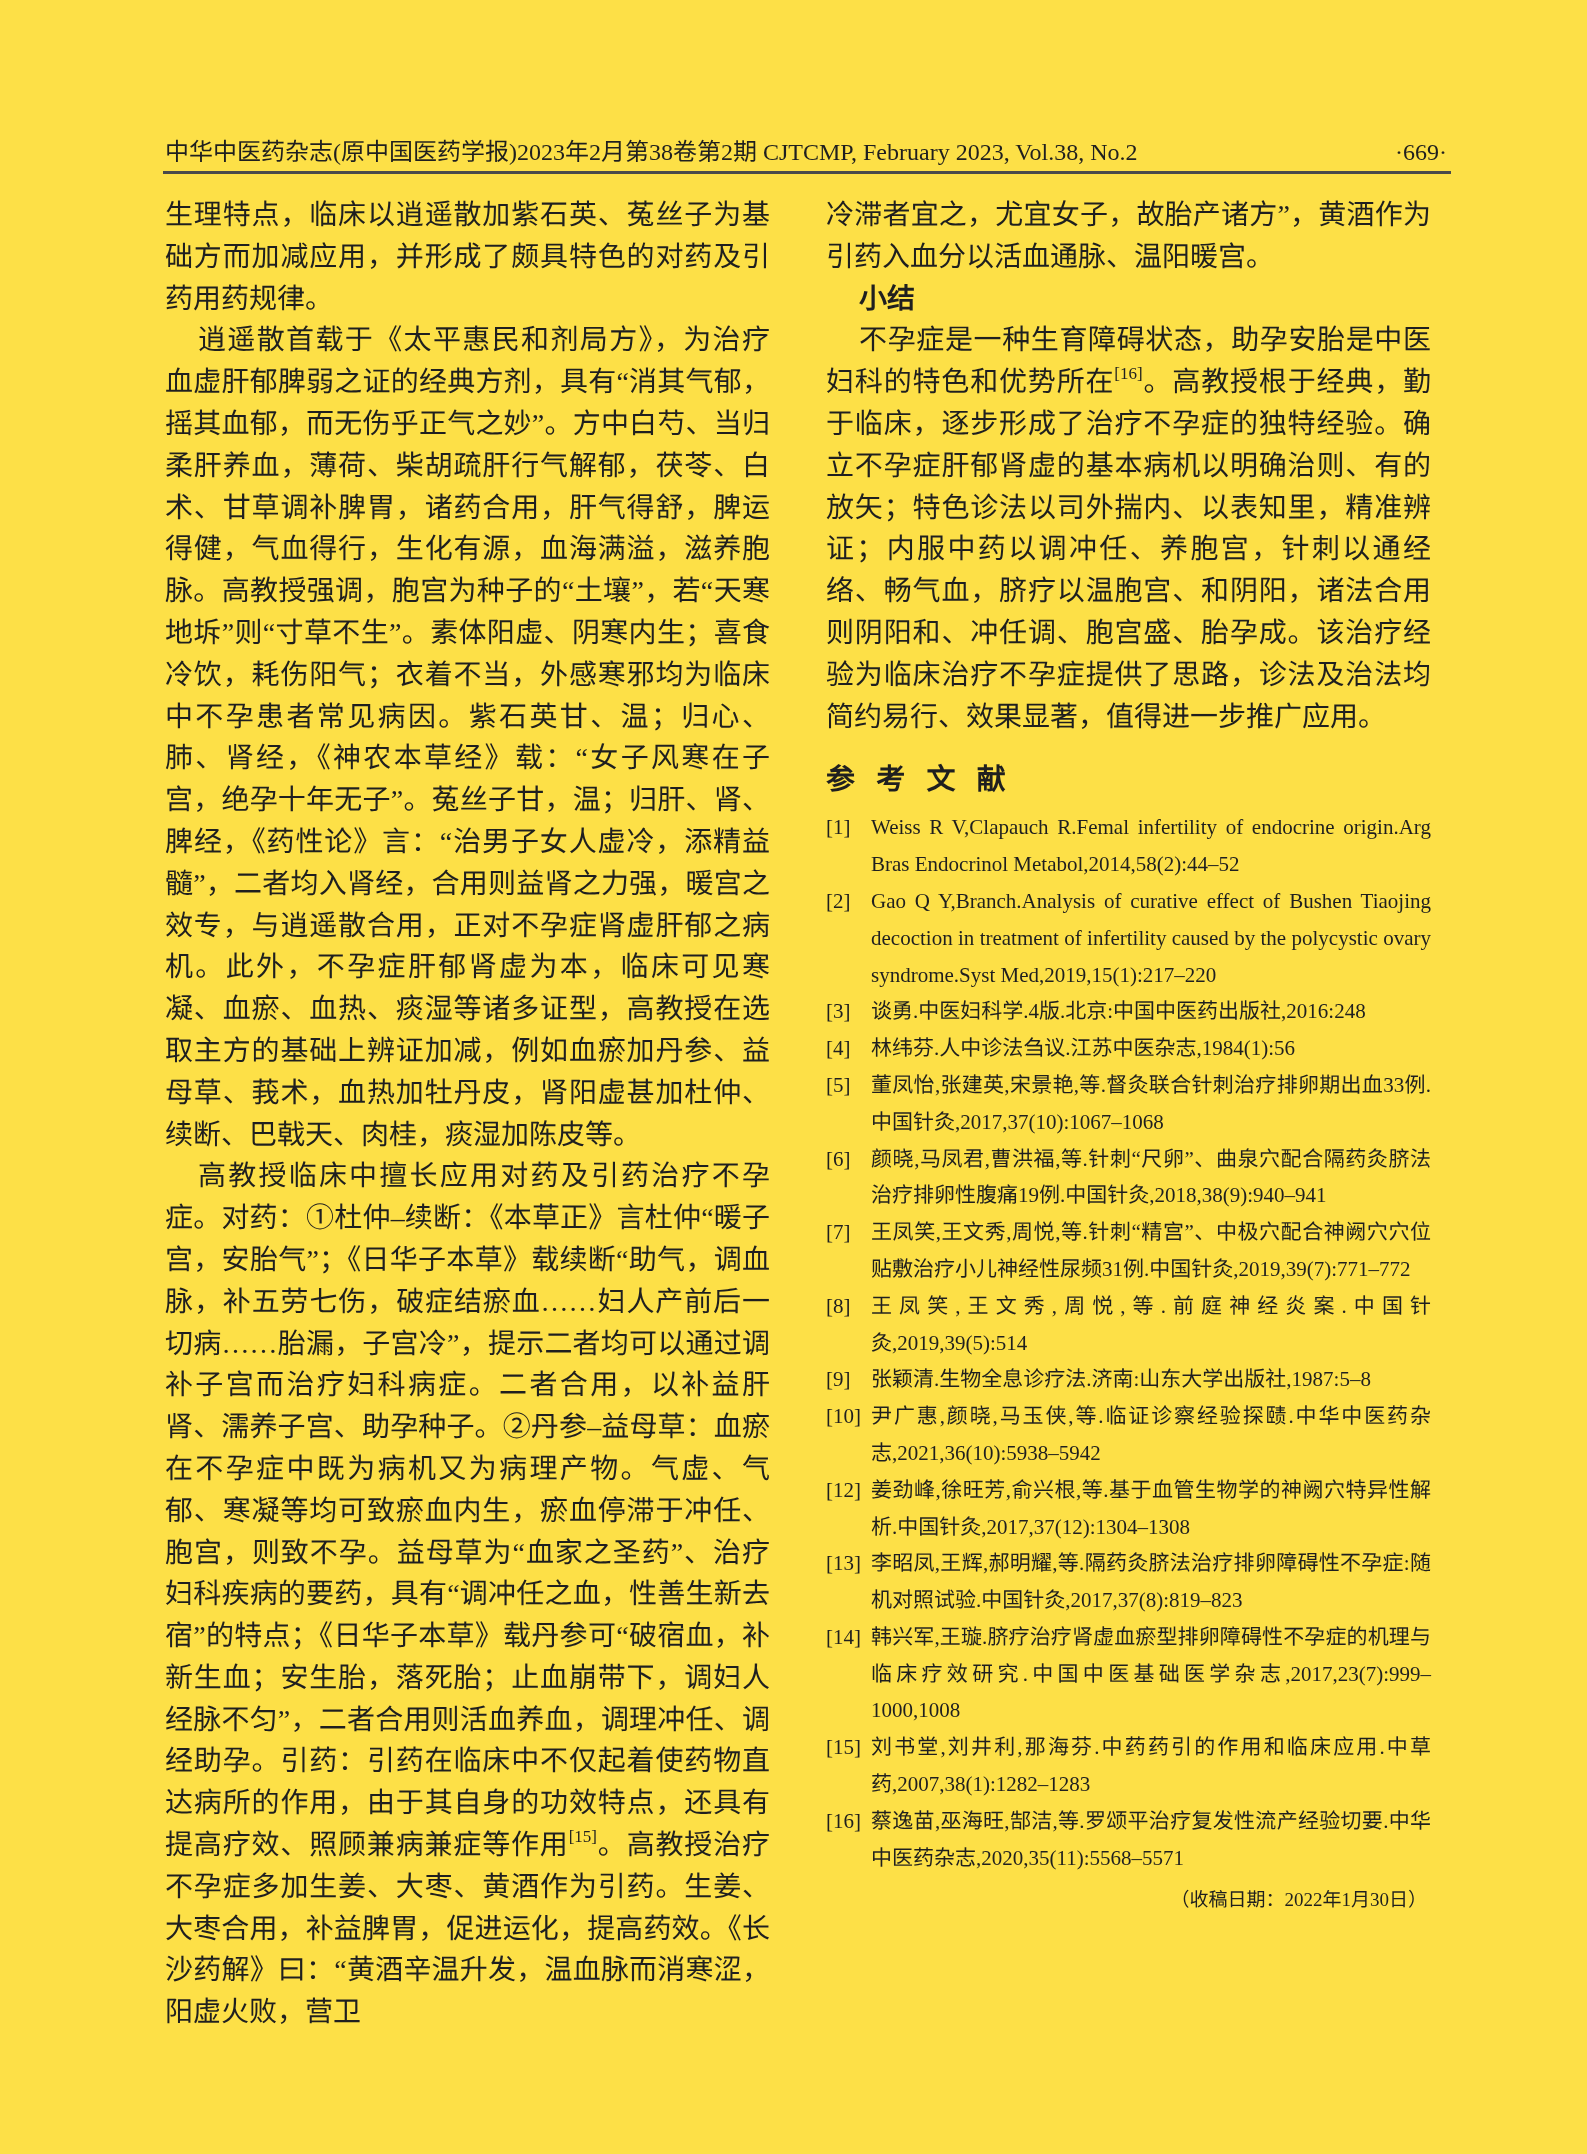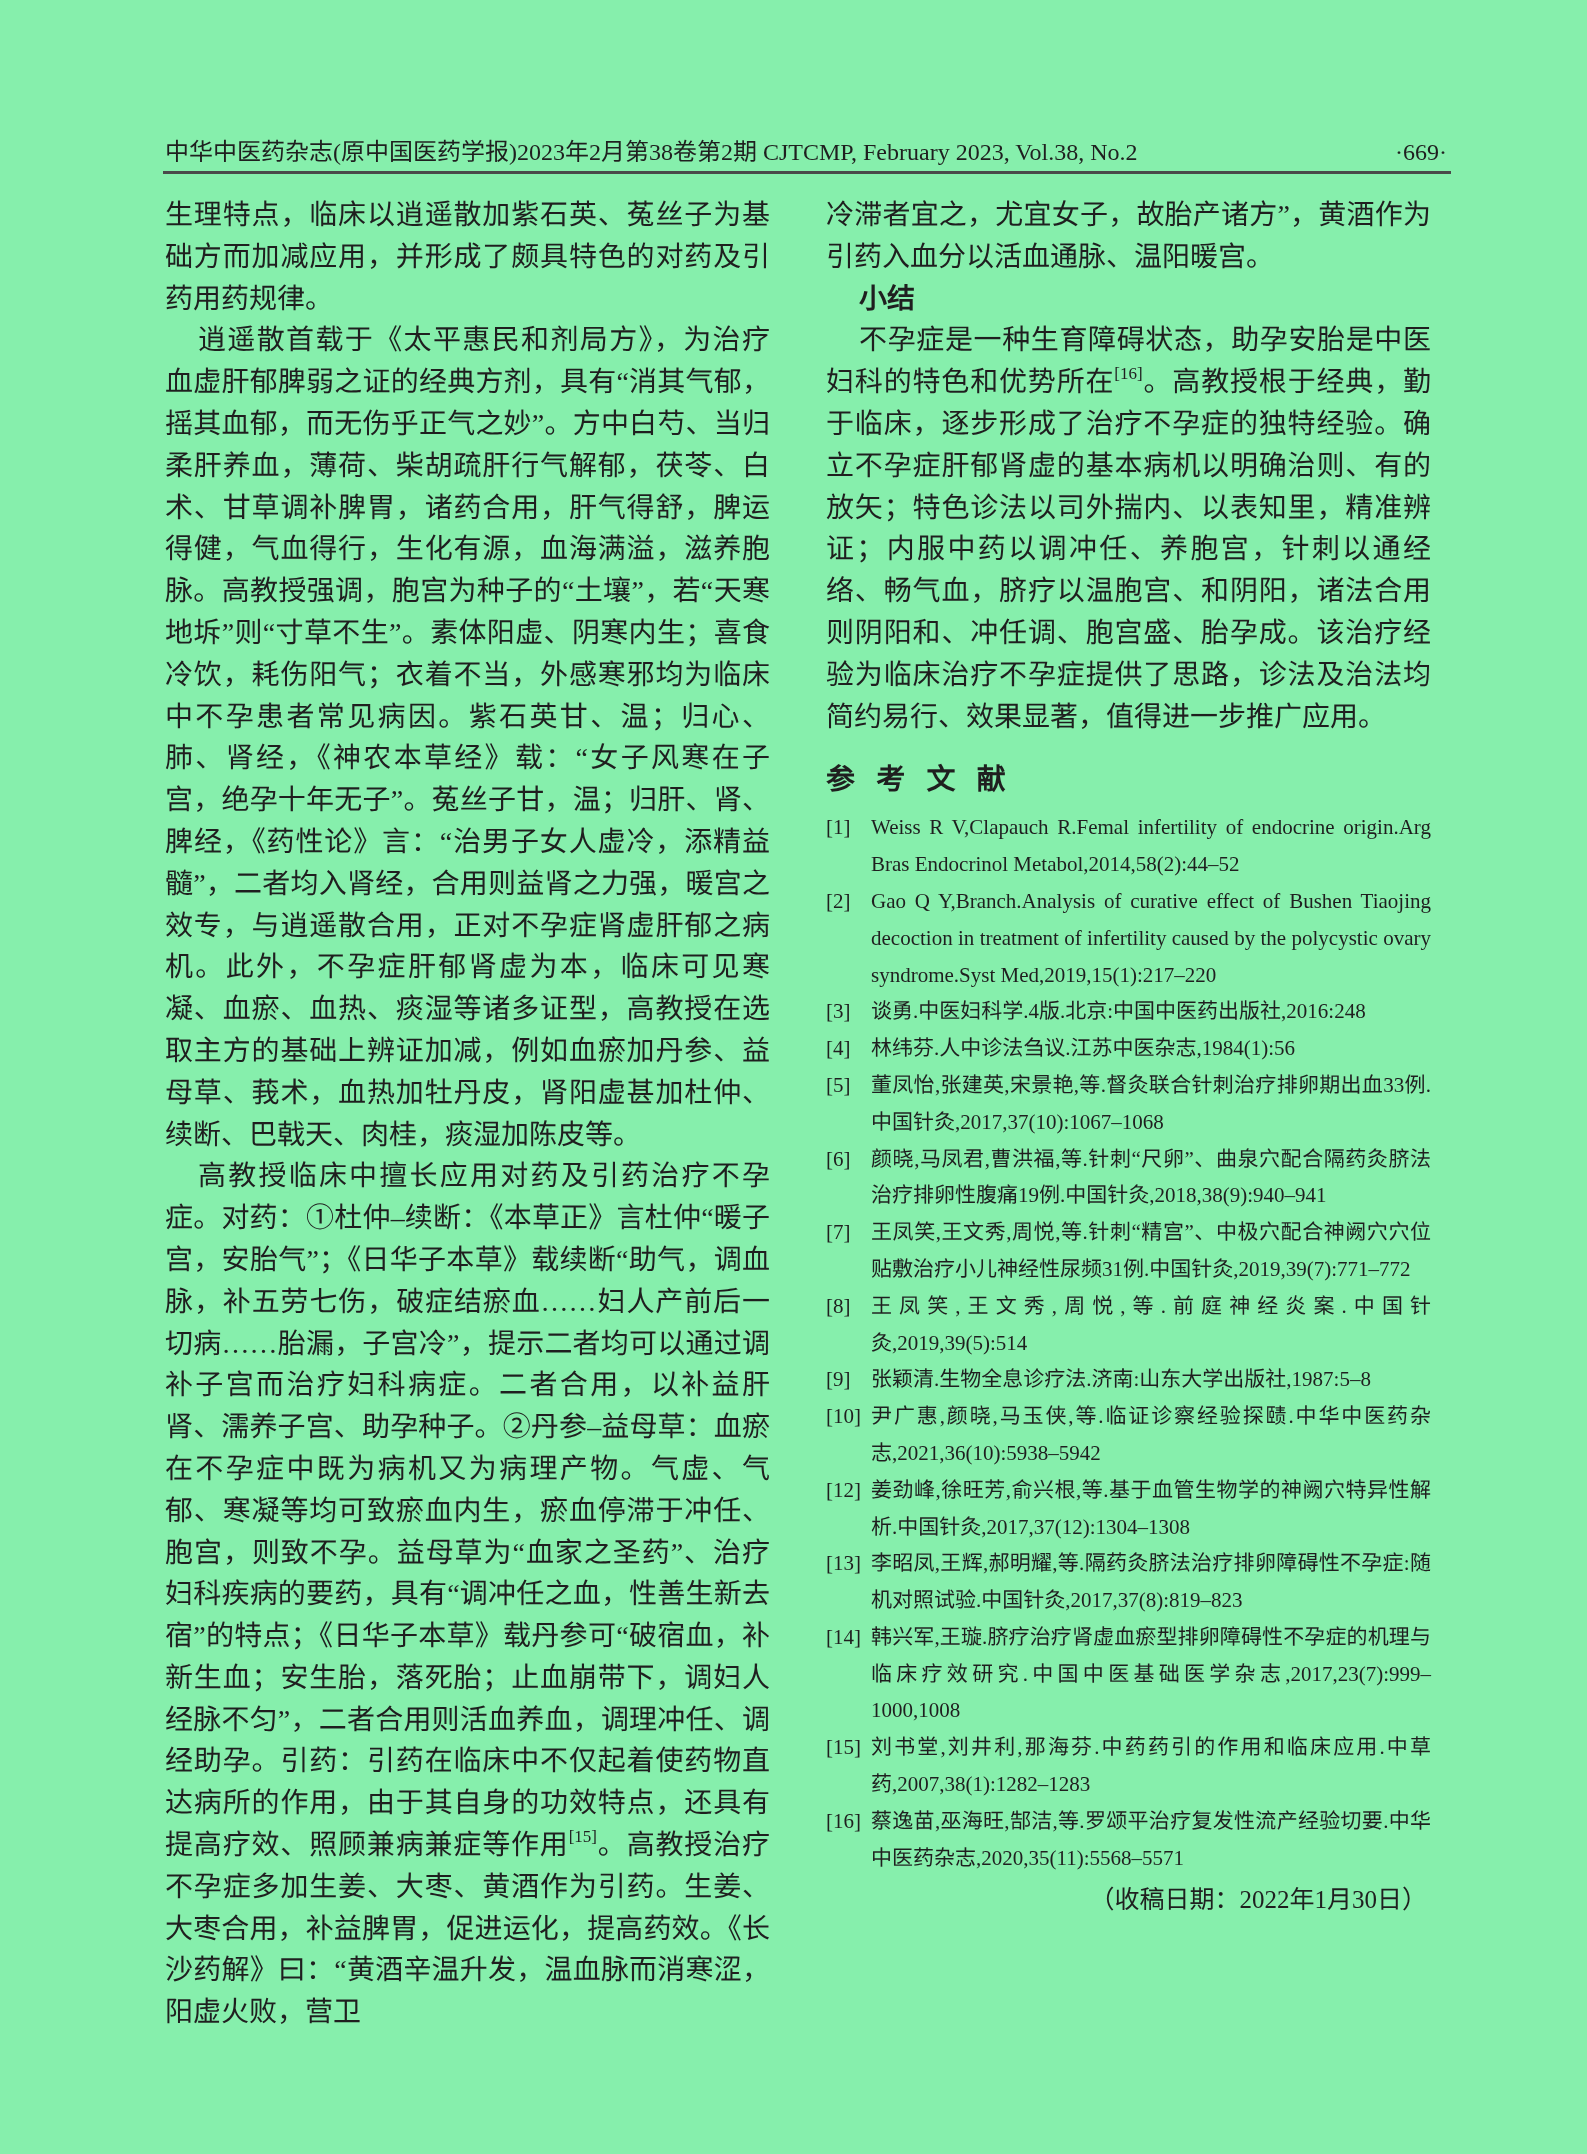--- a/index.html
+++ b/index.html
@@ -4,21 +4,21 @@
 <style>
   html, body {
     margin: 0;
     padding: 0;
     background: #ffffff;
   }
   .page {
     position: relative;
     width: 1587px;
     height: 2154px;
-    background: #86efac;
+    background: #fde047;
     font-family: "Liberation Serif", "DejaVu Serif", serif;
     color: #1f1f1f;
     overflow: hidden;
   }
   .header {
     position: absolute;
     top: 132px;
     left: 165px;
     width: 1282px;
     display: flex;
@@ -89,21 +89,21 @@
     text-justify: inter-ideograph;
   }
   .ref-num {
     position: absolute;
     left: 0;
     top: 0;
   }
   .received {
     margin-top: 4px;
     text-align: right;
-    font-size: 25px;
+    font-size: 19px;
     line-height: 40px;
     padding-right: 4px;
   }
 </style>
 </head>
 <body>
 
 <div class="page">
 
   <div class="header">

